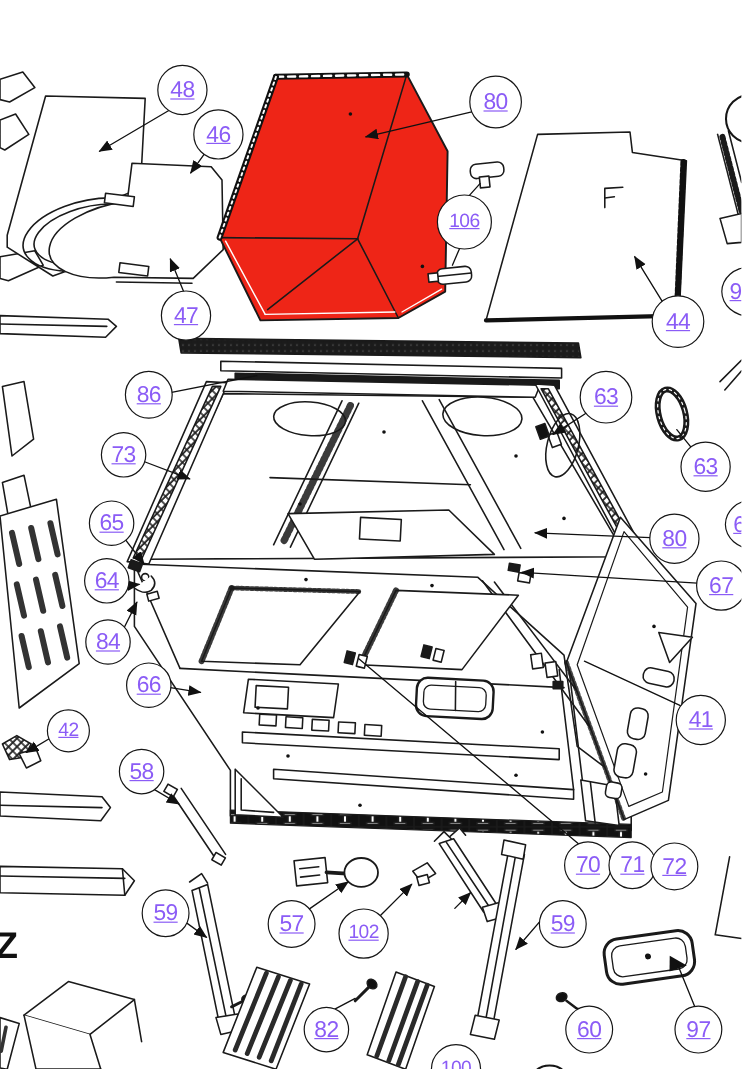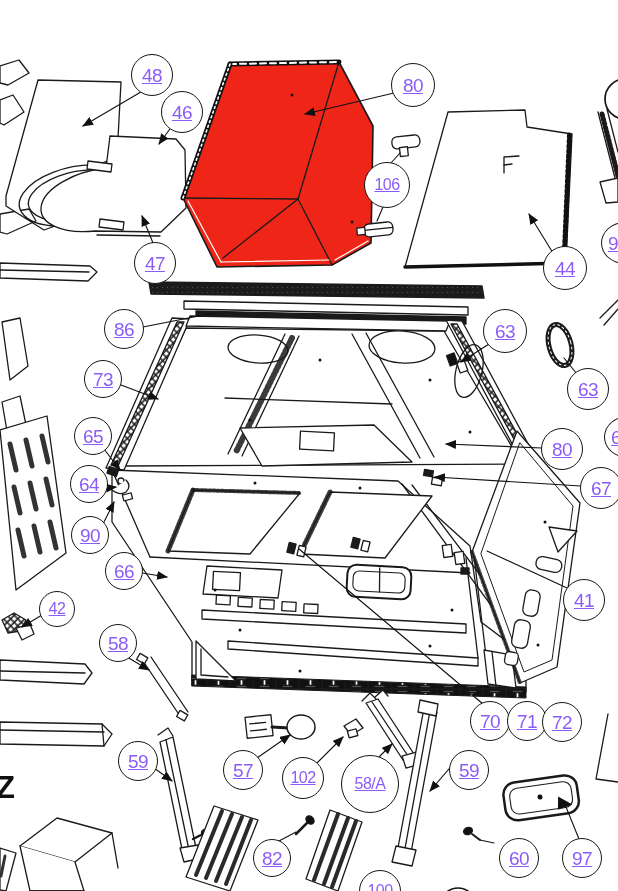--- a/index.html
+++ b/index.html
@@ -393,35 +393,34 @@
 <div class="balloon sm" style="left:387px;top:185px;width:44px;height:44px;">106</div>
 <div class="balloon" style="left:565px;top:268px;width:42px;height:42px;text-align:center;">44</div>
 <div class="balloon" style="left:124px;top:329px;width:38px;height:38px;">86</div>
 <div class="balloon" style="left:103px;top:379px;width:36px;height:36px;">73</div>
 <div class="balloon" style="left:505px;top:331px;width:42px;height:42px;">63</div>
 <div class="balloon" style="left:588px;top:389px;width:40px;height:40px;">63</div>
 <div class="balloon" style="left:562px;top:449px;width:40px;height:40px;">80</div>
 <div class="balloon" style="left:601px;top:488px;width:40px;height:40px;">67</div>
 <div class="balloon" style="left:93px;top:436px;width:36px;height:36px;">65</div>
 <div class="balloon" style="left:89px;top:484px;width:36px;height:36px;">64</div>
-<div class="balloon" style="left:90px;top:535px;width:36px;height:36px;">90</div>
+<div class="balloon" style="left:90px;top:535px;width:36px;height:36px;">84</div>
 <div class="balloon" style="left:124px;top:571px;width:36px;height:36px;">66</div>
 <div class="balloon" style="left:584px;top:600px;width:40px;height:40px;">41</div>
 <div class="balloon sm" style="left:57px;top:609px;width:34px;height:34px;">42</div>
 <div class="balloon" style="left:118px;top:643px;width:36px;height:36px;">58</div>
 <div class="balloon" style="left:490px;top:721px;width:38px;height:38px;">70</div>
 <div class="balloon" style="left:527px;top:721px;width:38px;height:38px;">71</div>
 <div class="balloon" style="left:562px;top:722px;width:38px;height:38px;">72</div>
 <div class="balloon" style="left:138px;top:761px;width:38px;height:38px;">59</div>
 <div class="balloon" style="left:243px;top:770px;width:38px;height:38px;">57</div>
 <div class="balloon sm" style="left:303px;top:778px;width:40px;height:40px;">102</div>
-<div class="balloon sm" style="left:370px;top:784px;width:56px;height:56px;">58/A</div>
 <div class="balloon" style="left:469px;top:770px;width:38px;height:38px;">59</div>
 <div class="balloon" style="left:272px;top:858px;width:36px;height:36px;">82</div>
-<div class="balloon" style="left:519px;top:858px;width:38px;height:38px;">60</div>
+<div class="balloon" style="left:491px;top:858px;width:38px;height:38px;">60</div>
 <div class="balloon" style="left:582px;top:858px;width:38px;height:38px;">97</div>
 <div class="balloon sm" style="left:380px;top:891px;width:40px;height:40px;">100</div>
 <div class="balloon left-align" style="left:625px;top:243px;width:40px;height:40px;">9</div>
 <div class="balloon left-align" style="left:628px;top:437px;width:40px;height:40px;">6</div>
 
 <div class="zlabel">Z</div>
 
 </div>
 
 </body></html>

